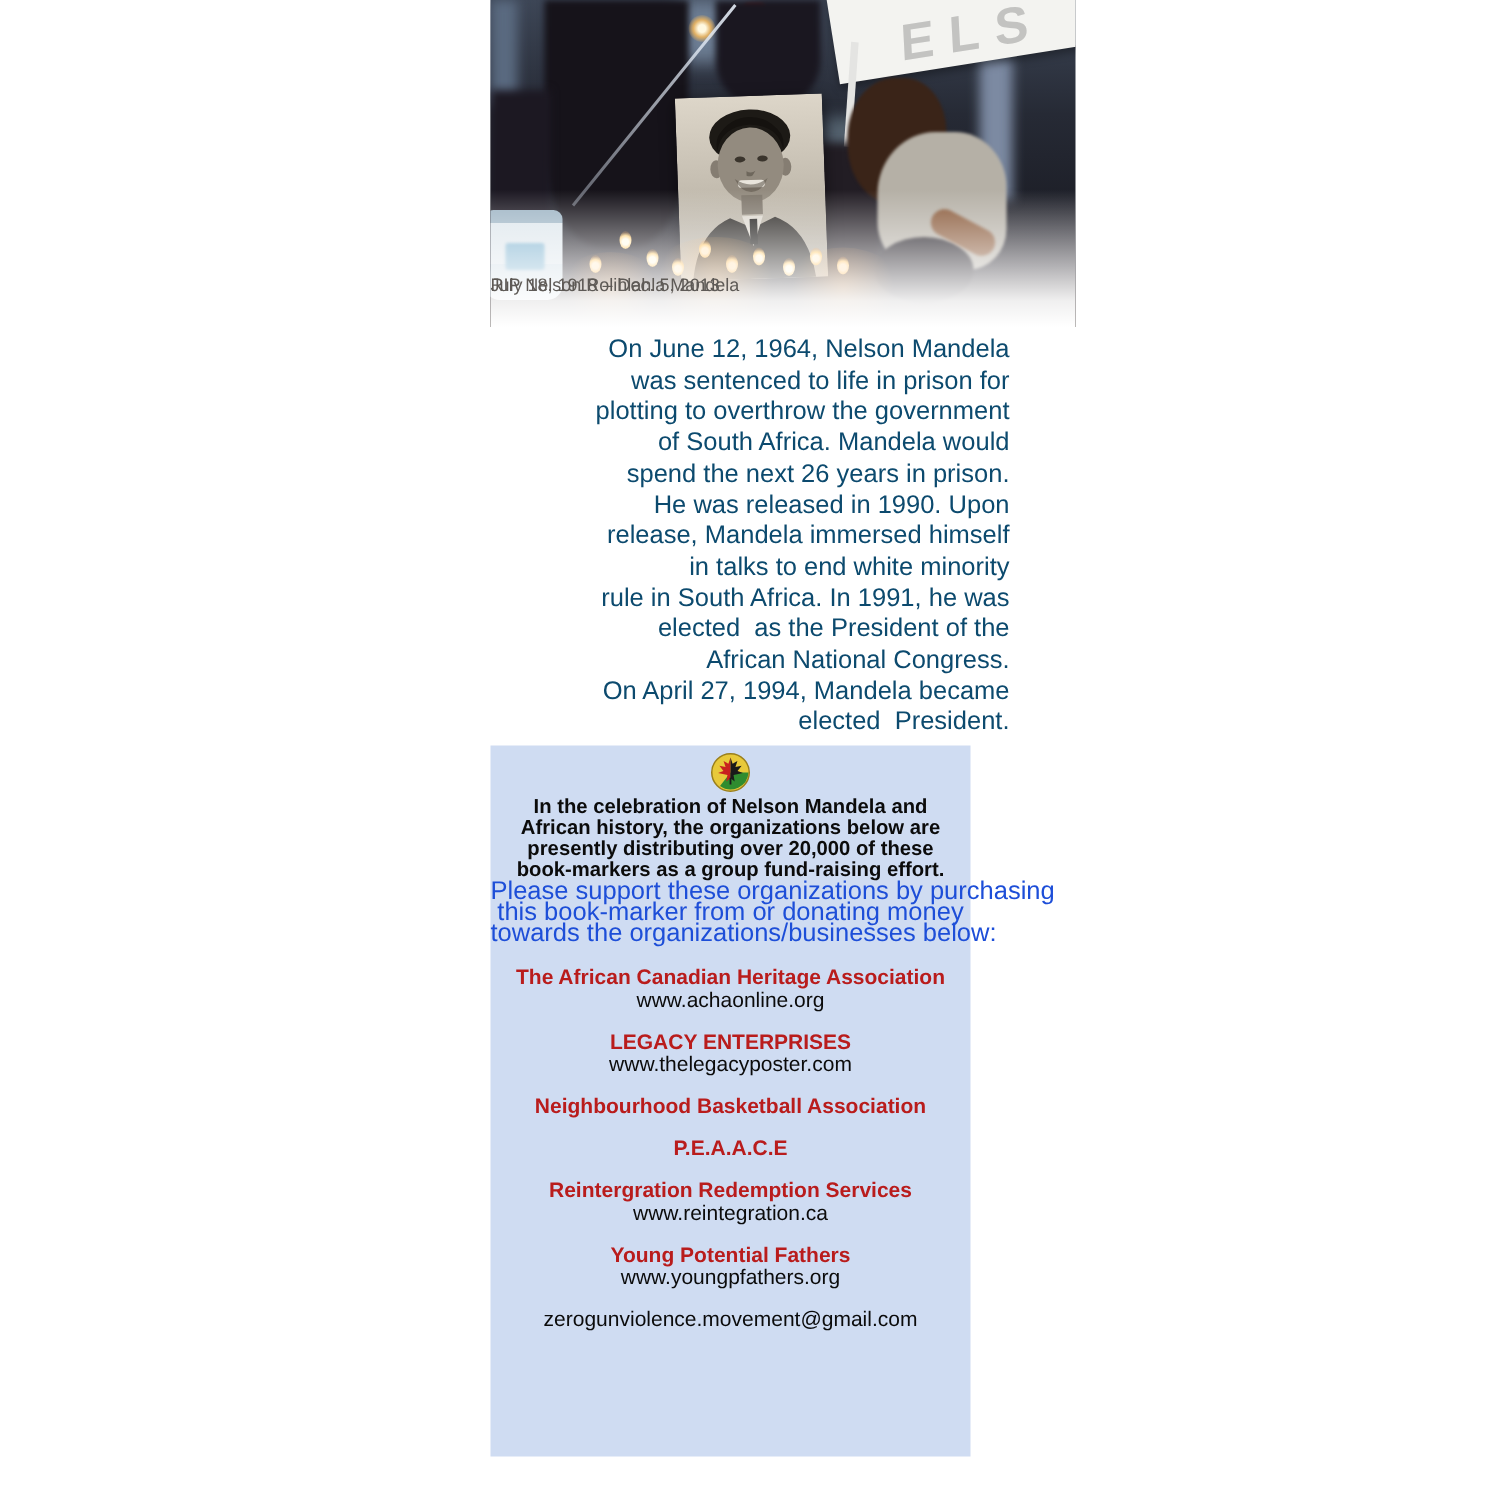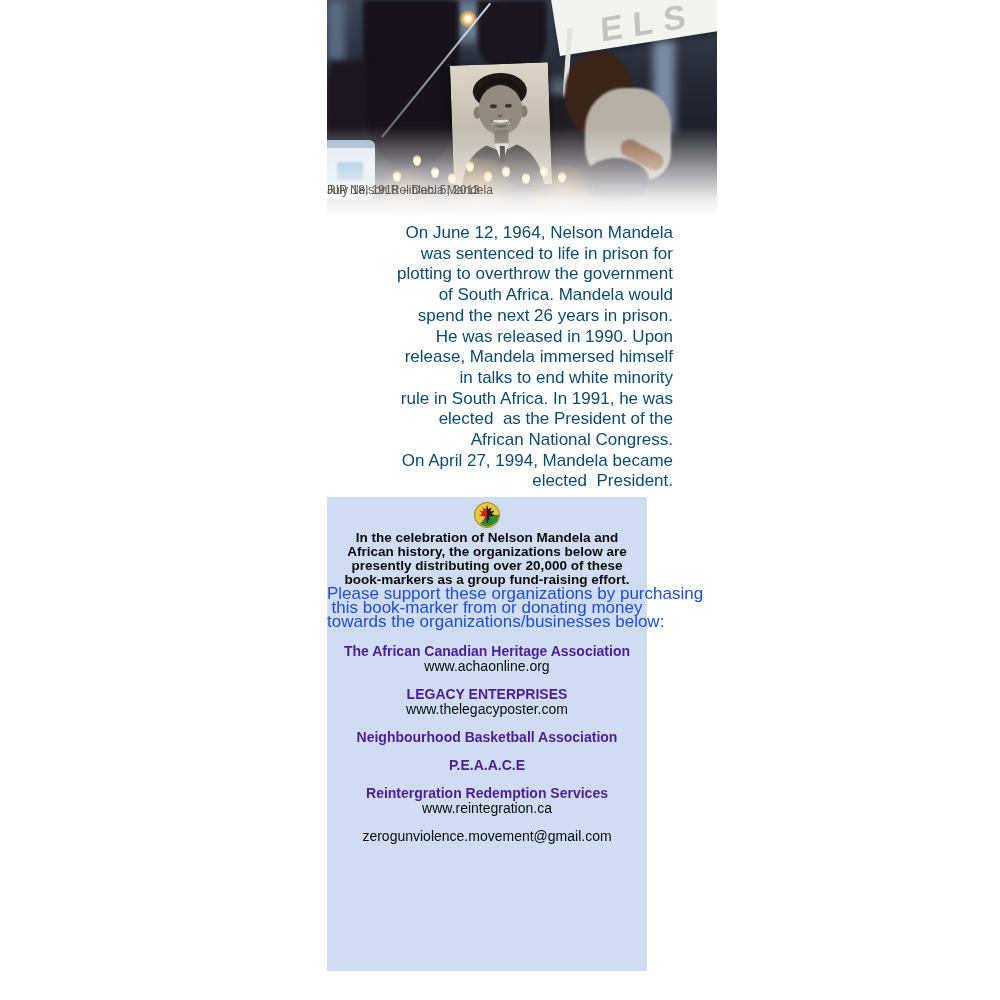--- a/index.html
+++ b/index.html
@@ -54,21 +54,21 @@
   .bio-line { font-size:17px; line-height:20.7px; text-align:right; color:#0c4a6e; white-space:pre; }
 
   
   .promo { margin-top:5px; width:320px; height:474px; background:#cfdcf2; padding-top:5px; }
   .logo { display:block; margin:0 auto; }
   .intro { margin-top:3px; }
   .promo-bold-line { font-weight:bold; font-size:13.5px; line-height:14px; text-align:center; color:#0b0b0b; white-space:pre; }
   .promo-reg-line { font-size:17px; line-height:14px; text-align:center; color:#1d4ed8; white-space:pre; }
   .orgs { margin-top:15px; }
   .org { margin-bottom:13px; text-align:center; }
-  .org-name { font-weight:bold; font-size:14px; line-height:15px; color:#4c1d95; }
+  .org-name { font-weight:bold; font-size:14px; line-height:15px; color:#b91c1c; }
   .org-contact { font-size:14px; line-height:15px; color:#0b0b0b; }
 </style>
 </head>
 <body>
 
 <div class="bookmark">
 
   <div class="photo">
     <div class="sky1"></div>
     <div class="sky2"></div>
@@ -197,18 +197,22 @@
         <div class="org-name">Neighbourhood Basketball Association</div>
       </div>
       <div class="org">
         <div class="org-name">P.E.A.A.C.E</div>
       </div>
       <div class="org">
         <div class="org-name">Reintergration Redemption Services</div>
         <div class="org-contact">www.reintegration.ca</div>
       </div>
       <div class="org">
+        <div class="org-name">Young Potential Fathers</div>
+        <div class="org-contact">www.youngpfathers.org</div>
+      </div>
+      <div class="org">
         <div class="org-contact">zerogunviolence.movement@gmail.com</div>
       </div>
     </div>
   </div>
 
 </div>
 
 </body></html>

